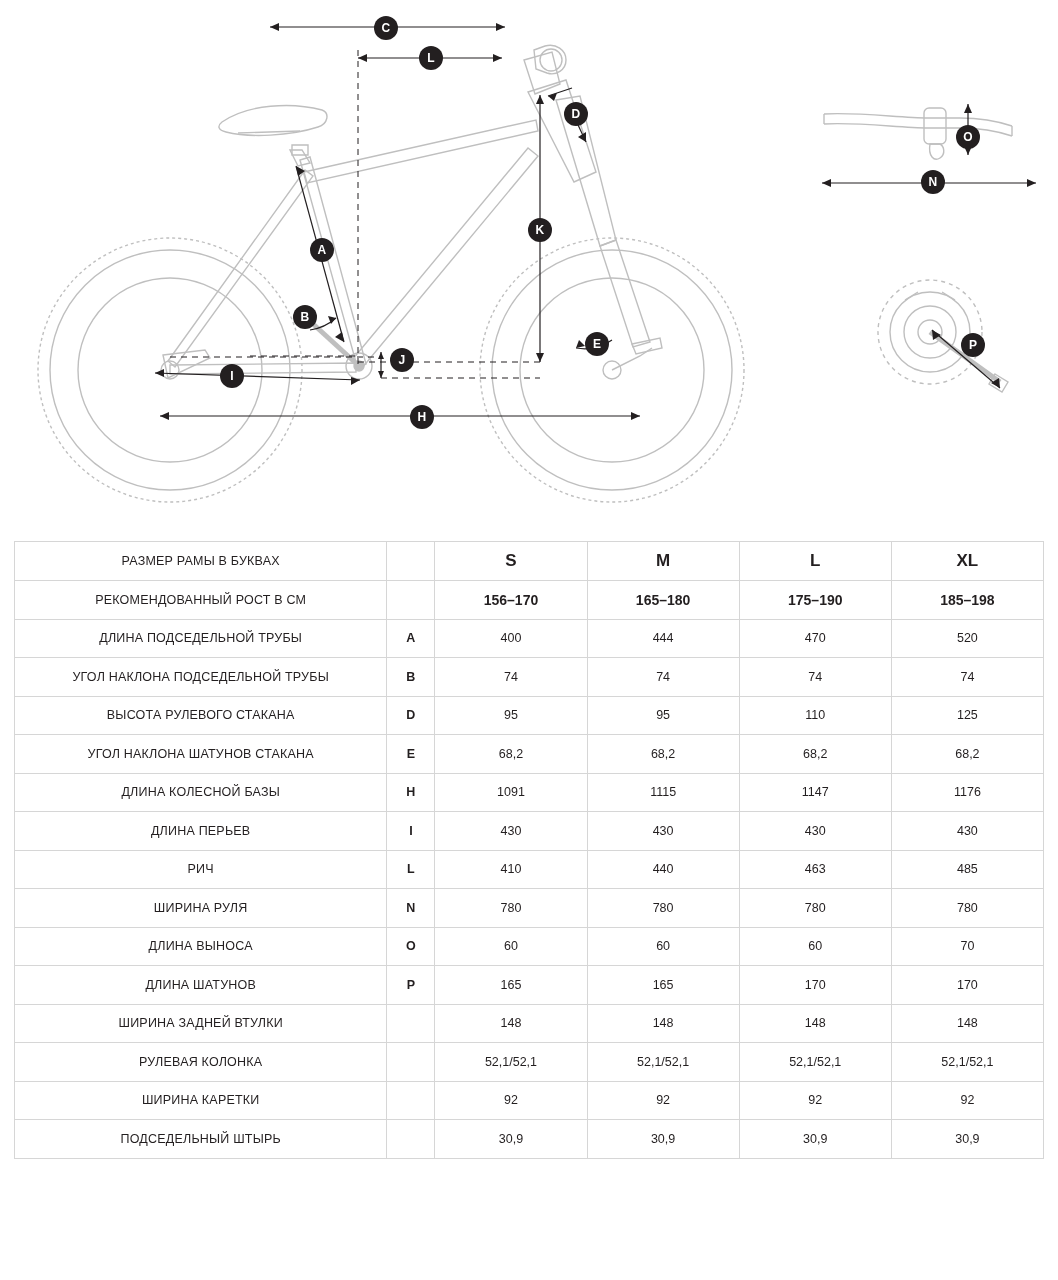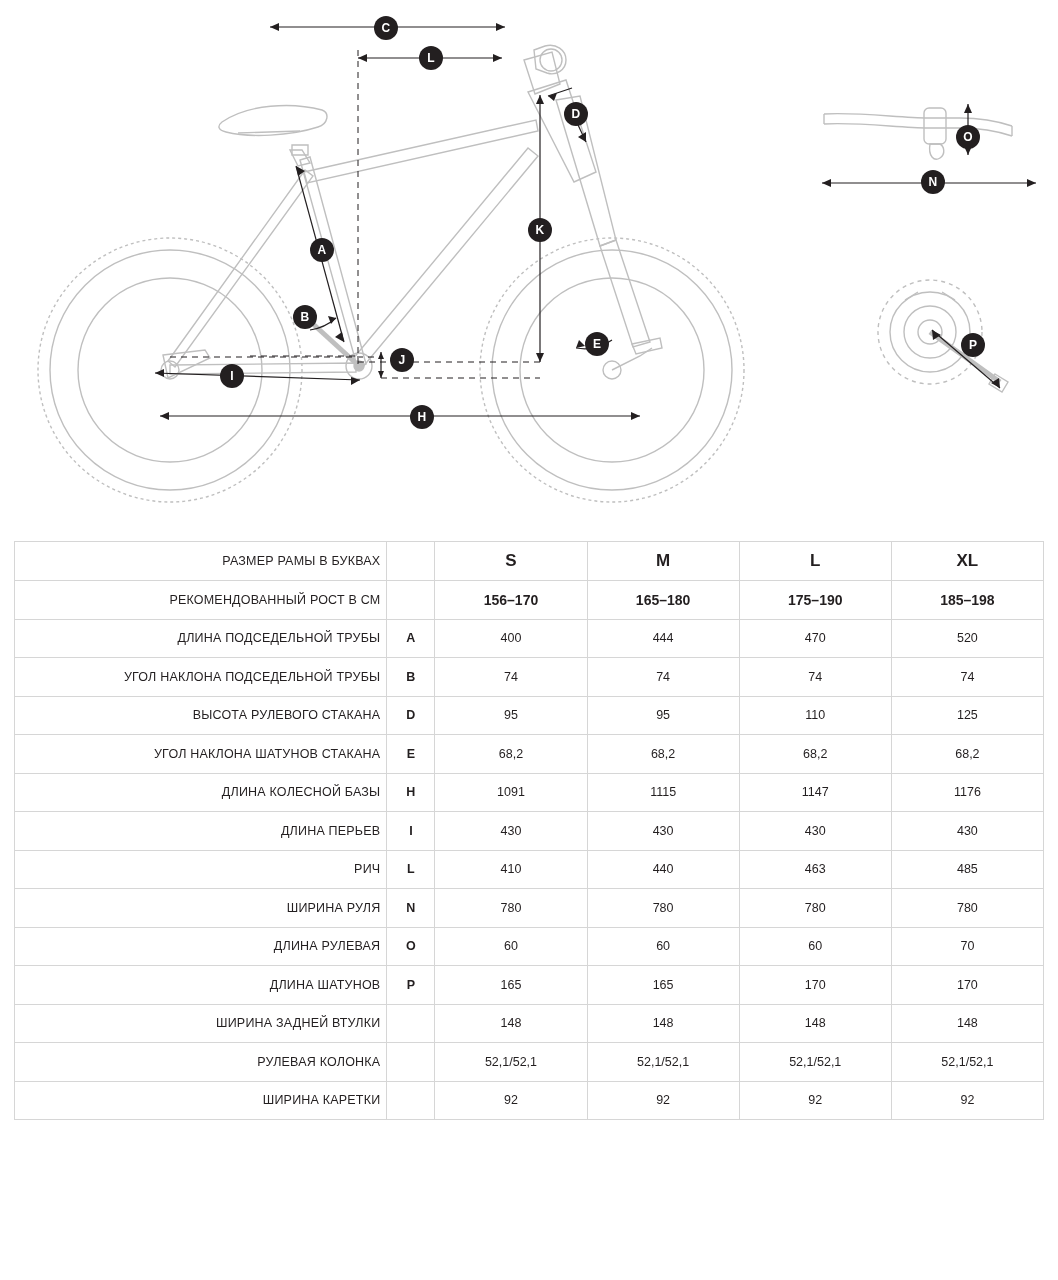--- a/index.html
+++ b/index.html
@@ -58,21 +58,21 @@
     height: 37.5px;
     padding: 0 6px;
     font-size: 12.5px;
     color: #231f20;
     vertical-align: middle;
   }
   col.c-name { width: 372px; }
   col.c-letter { width: 48px; }
   col.c-size { width: 152px; }
   td.name {
-    text-align: right;
+    text-align: center;
     font-size: 12.5px;
     letter-spacing: 0.2px;
     padding-left: 14px;
   }
   td.letter {
     text-align: center;
     font-weight: bold;
     font-size: 11.5px;
   }
   td.val {
@@ -319,21 +319,21 @@
         </tr>
         <tr>
           <td class="name">ШИРИНА РУЛЯ</td>
           <td class="letter">N</td>
           <td class="val">780</td>
           <td class="val">780</td>
           <td class="val">780</td>
           <td class="val">780</td>
         </tr>
         <tr>
-          <td class="name">ДЛИНА РУЛЕВАЯ</td>
+          <td class="name">ДЛИНА ВЫНОСА</td>
           <td class="letter">O</td>
           <td class="val">60</td>
           <td class="val">60</td>
           <td class="val">60</td>
           <td class="val">70</td>
         </tr>
         <tr>
           <td class="name">ДЛИНА ШАТУНОВ</td>
           <td class="letter">P</td>
           <td class="val">165</td>
@@ -358,17 +358,25 @@
           <td class="val">52,1/52,1</td>
         </tr>
         <tr>
           <td class="name">ШИРИНА КАРЕТКИ</td>
           <td class="letter"></td>
           <td class="val">92</td>
           <td class="val">92</td>
           <td class="val">92</td>
           <td class="val">92</td>
         </tr>
+        <tr>
+          <td class="name">ПОДСЕДЕЛЬНЫЙ ШТЫРЬ</td>
+          <td class="letter"></td>
+          <td class="val">30,9</td>
+          <td class="val">30,9</td>
+          <td class="val">30,9</td>
+          <td class="val">30,9</td>
+        </tr>
       </tbody>
     </table>
   </div>
 
 </div>
 
 </body></html>

